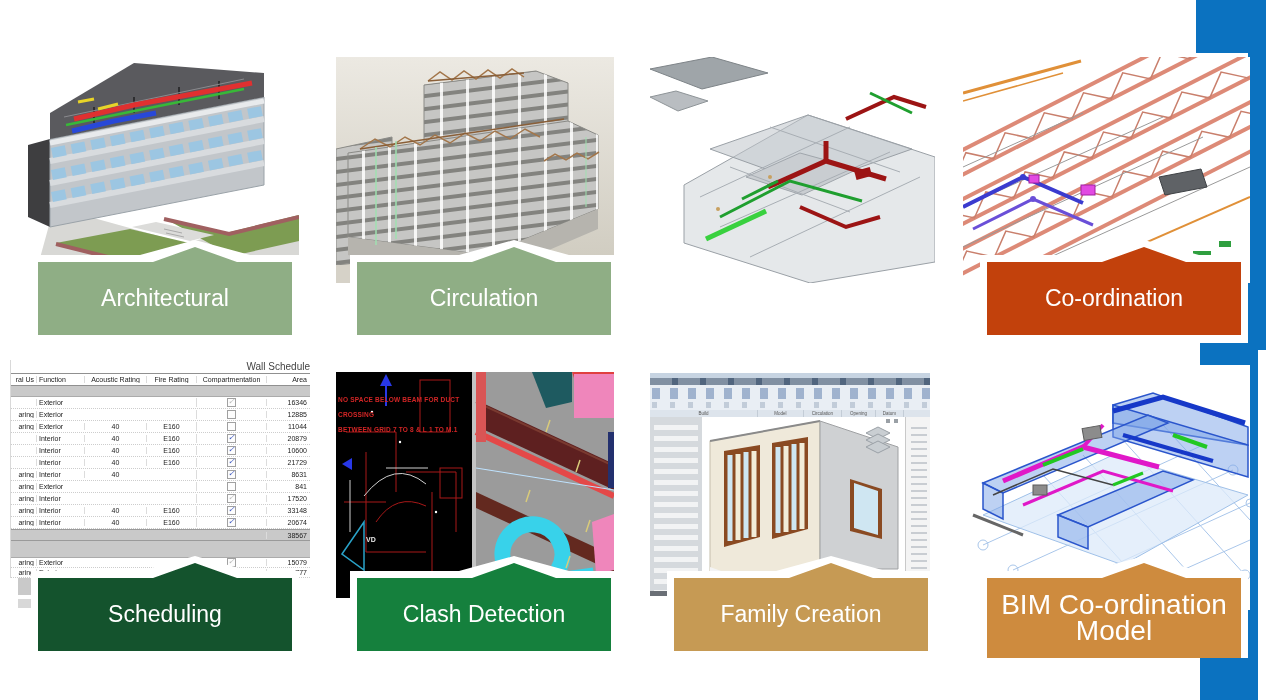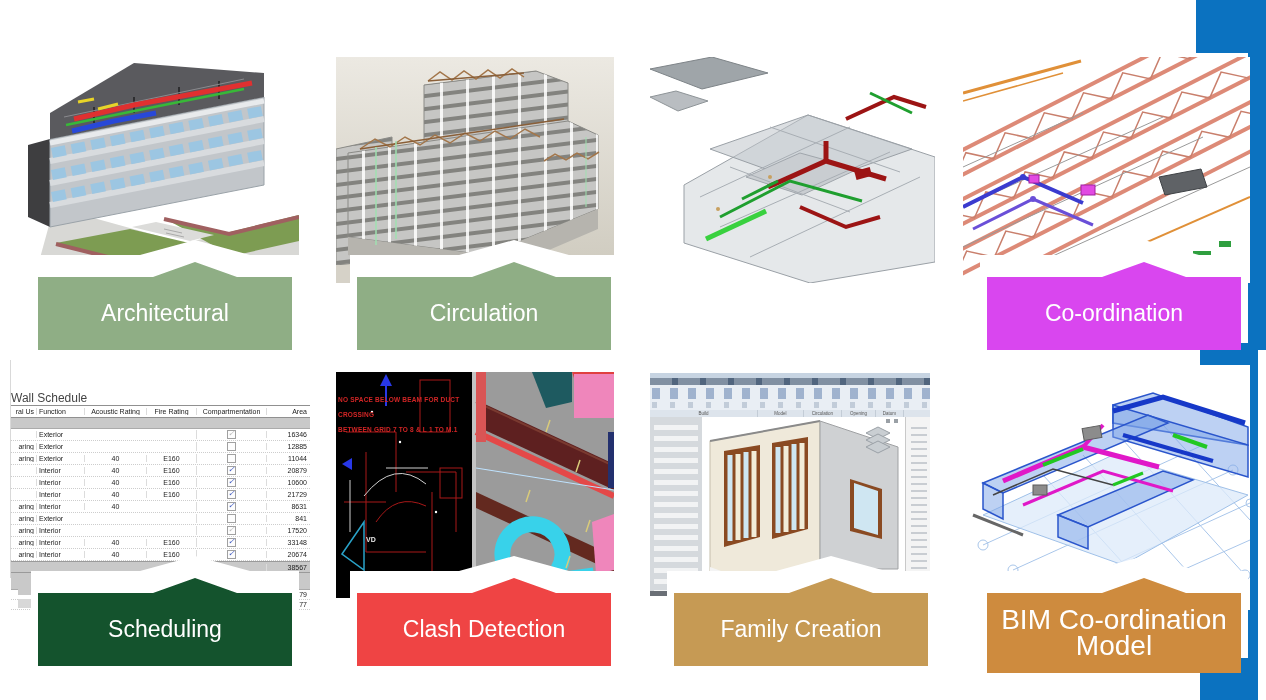--- a/index.html
+++ b/index.html
@@ -18,33 +18,33 @@
   #img-coord{left:963px;top:57px;width:287px;height:226px;}
   #img-clash{left:336px;top:372px;width:278px;height:226px;background:#000;}
   #img-family{left:650px;top:373px;width:280px;height:222px;background:#e9eef4;}
   #img-bim{left:963px;top:365px;width:287px;height:245px;}
   
   .cap{position:absolute;width:268px;height:95px;}
   .cap.tall{height:102px;}
   .cap-outline{position:absolute;left:0;top:0;width:100%;height:100%;background:#fff;
     clip-path:polygon(0px 15px,109px 15px,164px 0px,219px 15px,268px 15px,268px 95px,0px 95px);}
   .cap.tall .cap-outline{clip-path:polygon(0px 15px,109px 15px,164px 0px,219px 15px,268px 15px,268px 102px,0px 102px);}
-  .cap-fill{position:absolute;left:0;top:15px;width:100%;height:100%;
+  .cap-fill{position:absolute;left:0;top:0;width:100%;height:100%;
     clip-path:polygon(7px 22px,122px 22px,164px 7px,206px 22px,261px 22px,261px 95px,7px 95px);}
   .cap.tall .cap-fill{clip-path:polygon(7px 22px,122px 22px,164px 7px,206px 22px,261px 22px,261px 102px,7px 102px);}
   .cap-text{position:absolute;left:7px;top:22px;width:254px;height:calc(100% - 22px);
     display:flex;align-items:center;justify-content:center;text-align:center;
     color:#fff;font-size:23px;line-height:27px;padding:0;}
   .cap.tall .cap-text{font-size:28px;line-height:26px;}
   .r1{top:240px;} .r2{top:556px;}
   .cx1{left:31px;} .cx2{left:350px;} .cx3{left:667px;} .cx4{left:980px;}
   
   .ws{position:absolute;left:10px;top:360px;width:300px;height:218px;background:#fff;
       font-size:7px;color:#222;border-left:1px solid #d9d9d9;box-sizing:border-box;}
-  .ws-title{height:13px;line-height:13px;text-align:left;font-size:12px;color:#444;margin-top:32px;}
+  .ws-title{height:13px;line-height:13px;text-align:right;font-size:10px;color:#444;}
   .ws-head{display:flex;align-items:center;height:13px;border-top:1px solid #909090;
            border-bottom:1px solid #909090;box-sizing:border-box;}
   .ws-band{height:11px;background:#c9c9c9;border-bottom:1px solid #ababab;box-sizing:border-box;}
   .ws-row{display:flex;align-items:center;height:12px;border-bottom:1px dotted #cdcdcd;box-sizing:border-box;}
   .ws-row.small{height:10px;}
   .wc{box-sizing:border-box;overflow:hidden;white-space:nowrap;padding:0 2px;border-left:1px solid #dcdcdc;}
   .wc:first-child{border-left:none;}
   .ws-c0{width:25px;text-align:right;}
   .ws-c1{width:48px;text-align:left;}
   .ws-c2{width:62px;text-align:center;}
@@ -522,33 +522,33 @@
     </div>
   </div>
   <div class="cap r1 cx2">
     <div class="cap-outline"></div>
     <div class="cap-fill" style="background: rgb(143, 174, 133); color: rgb(255, 255, 255);">
       <div class="cap-text">Circulation</div>
     </div>
   </div>
   <div class="cap r1 cx4">
     <div class="cap-outline"></div>
-    <div class="cap-fill" style="background: #d946ef; color: rgb(255, 255, 255);">
+    <div class="cap-fill" style="background: #c2410c; color: rgb(255, 255, 255);">
       <div class="cap-text">Co-ordination</div>
     </div>
   </div>
   <div class="cap r2 cx1">
     <div class="cap-outline"></div>
     <div class="cap-fill" style="background: #14532d; color: rgb(255, 255, 255);">
       <div class="cap-text">Scheduling</div>
     </div>
   </div>
   <div class="cap r2 cx2">
     <div class="cap-outline"></div>
-    <div class="cap-fill" style="background: #ef4444; color: rgb(255, 255, 255);">
+    <div class="cap-fill" style="background: #15803d; color: rgb(255, 255, 255);">
       <div class="cap-text">Clash Detection</div>
     </div>
   </div>
   <div class="cap r2 cx3">
     <div class="cap-outline"></div>
     <div class="cap-fill" style="background: rgb(198, 154, 84); color: rgb(255, 255, 255);">
       <div class="cap-text">Family Creation</div>
     </div>
   </div>
   <div class="cap tall r2 cx4">

